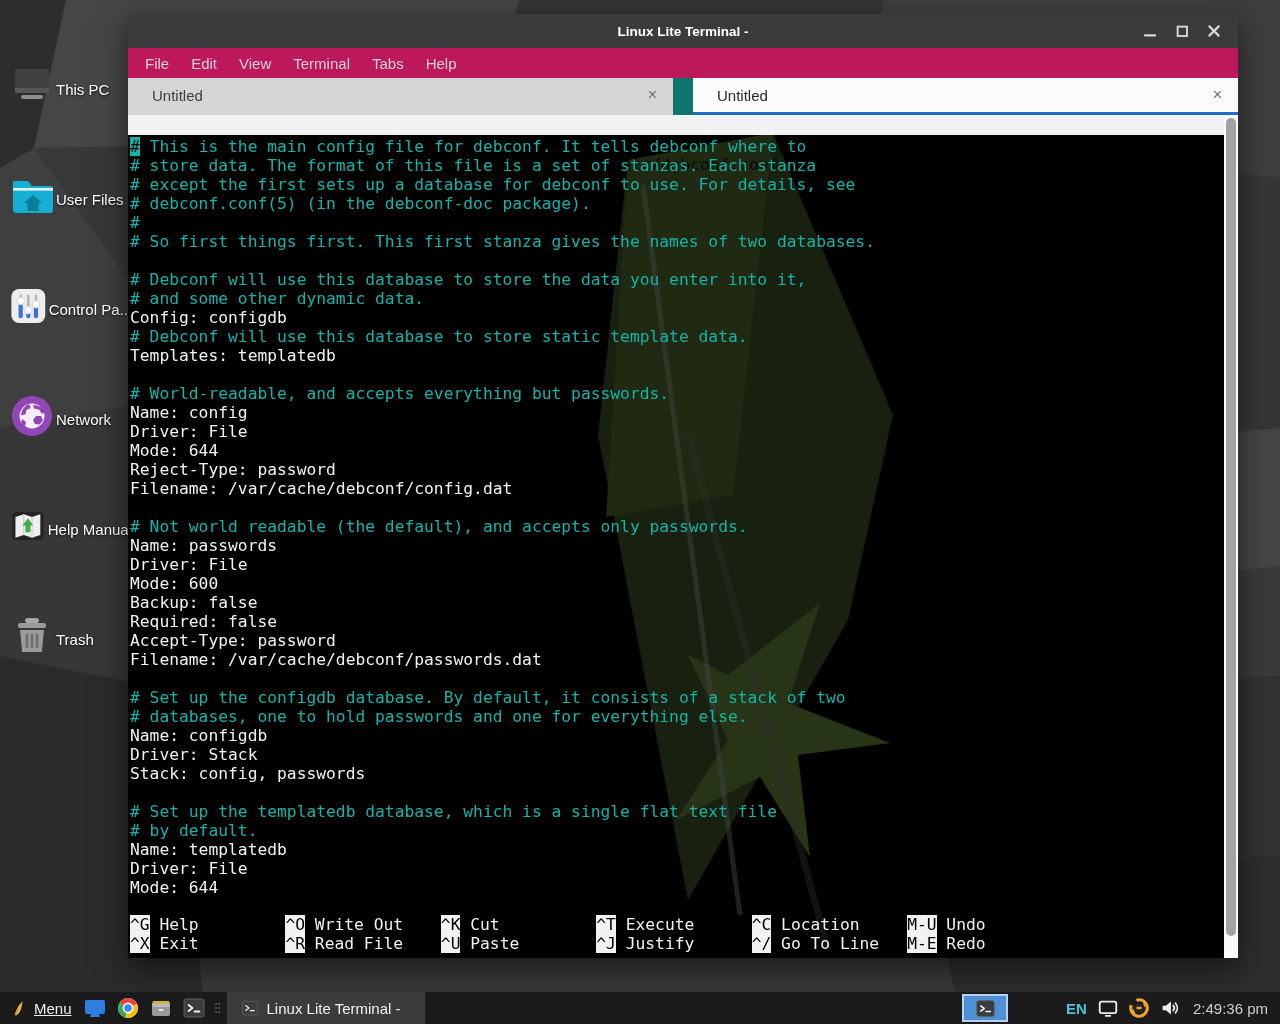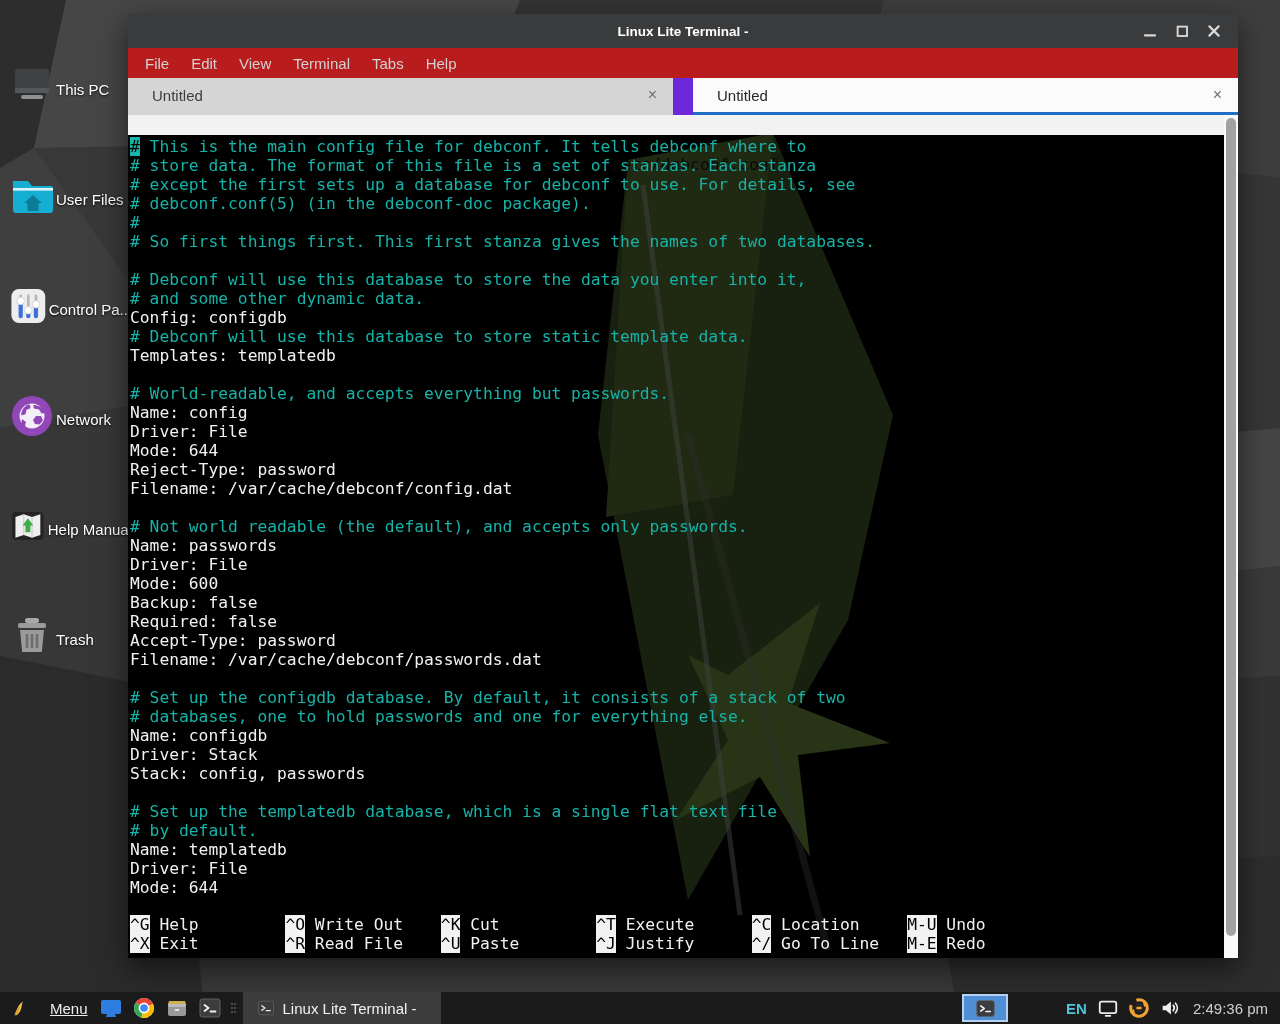--- a/index.html
+++ b/index.html
@@ -15,23 +15,23 @@
   .desktop-icon .dlabel{margin-top:7px;font-size:15px;color:#ffffff;text-shadow:0 1px 2px rgba(0,0,0,.85);white-space:nowrap;}
 
   
   .window{position:absolute;left:128px;top:14px;width:1110px;height:944px;display:flex;flex-direction:column;
           box-shadow:0 10px 28px rgba(0,0,0,.55);background:#333;z-index:2;}
   .titlebar{height:34px;flex:0 0 auto;background:#3a3b3c;display:flex;align-items:center;position:relative;}
   .wtitle{position:absolute;left:0;right:0;text-align:center;color:#ffffff;font-size:13.5px;font-weight:bold;}
   .controls{margin-left:auto;display:flex;gap:12px;padding-right:14px;position:relative;z-index:1;}
   .wbtn{width:20px;height:20px;background:none;border:none;padding:0;cursor:default;}
   .wbtn svg{width:100%;height:100%;display:block;}
-  .menubar{height:30px;flex:0 0 auto;background:#b91c1c;display:flex;align-items:center;padding-left:6px;}
+  .menubar{height:30px;flex:0 0 auto;background:#be185d;display:flex;align-items:center;padding-left:6px;}
   .menu-item{color:#d2d2d2;font-size:15px;padding:0 11px;height:100%;display:flex;align-items:center;cursor:default;}
-  .tabbar{height:37px;flex:0 0 auto;background:#6d28d9;display:flex;gap:20px;}
+  .tabbar{height:37px;flex:0 0 auto;background:#0f766e;display:flex;gap:20px;}
   .tab{flex:1;background:#d5d5d5;display:flex;align-items:center;padding:0 16px 0 24px;box-sizing:border-box;border-bottom:3px solid #d5d5d5;cursor:default;}
   .tab .tlabel{font-size:15px;color:#3d3d3d;}
   .tab .tabx{margin-left:auto;color:#6f6f6f;font-size:16px;line-height:1;cursor:default;}
   .tab.active{background:#fbfbfb;border-bottom:3px solid #1e6fc5;}
   .tab.active .tlabel{color:#272727;}
 
   .terminal{flex:1;background:#000;position:relative;display:flex;flex-direction:column;overflow:hidden;}
   .watermark{position:absolute;left:0;top:0;z-index:0;pointer-events:none;}
   .nano-header{height:20px;flex:0 0 auto;background:#f2f2f2;color:#0a0a0a;font-family:"DejaVu Sans Mono",monospace;
                font-size:16.3px;line-height:20px;position:relative;margin-right:14px;z-index:1;white-space:pre;}
@@ -44,21 +44,21 @@
   .cursor{background:#15b3a8;color:#000;}
   .shortcuts{flex:0 0 auto;display:grid;grid-template-columns:repeat(7,1fr);padding:0 20px 5px 2px;
              font-family:"DejaVu Sans Mono",monospace;font-size:16.3px;line-height:19px;color:#f2f2f2;position:relative;z-index:1;}
   .sc-cell{height:19px;white-space:pre;}
   .sc-key{background:#f2f2f2;color:#000;}
   .scrollbar{position:absolute;top:0;right:0;width:14px;height:100%;background:#fafafa;z-index:2;}
   .thumb{position:absolute;left:2px;top:3px;width:10px;height:97%;background:#a2a2a2;border-radius:5px;}
 
   
   .taskbar{position:absolute;left:0;bottom:0;width:1280px;height:32px;background:#1b1b1c;display:flex;align-items:center;z-index:5;}
-  .menu-btn{display:flex;align-items:center;gap:22px;background:none;border:none;color:#ededed;font-size:15px;padding:0 9px;height:100%;cursor:default;text-decoration:underline;}
+  .menu-btn{display:flex;align-items:center;gap:6px;background:none;border:none;color:#ededed;font-size:15px;padding:0 9px;height:100%;cursor:default;text-decoration:underline;}
   .menu-btn .ic{width:19px;height:21px;display:block;}
   .launchers{display:flex;align-items:center;gap:9px;margin-left:2px;}
   .launcher{width:24px;height:24px;background:none;border:none;padding:0;cursor:default;}
   .launcher svg,.menu-btn svg{width:100%;height:100%;display:block;}
   .handle{width:9px;height:24px;margin:0 5px 0 7px;display:block;}
   .task-btn{display:flex;align-items:center;gap:8px;height:32px;background:#3c3c3c;border:none;color:#f0f0f0;
             font-size:15px;padding:0 14px;min-width:198px;box-sizing:border-box;justify-content:flex-start;cursor:default;}
   .task-btn .ic{width:18px;height:18px;display:block;}
   .task-btn svg{width:100%;height:100%;display:block;}
   .flex-sp{flex:1;}

